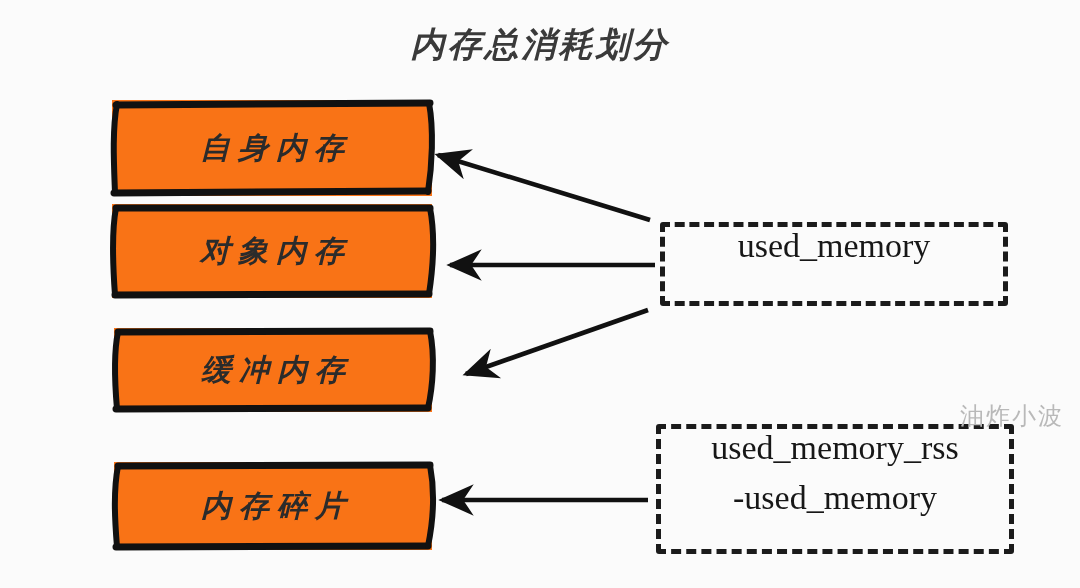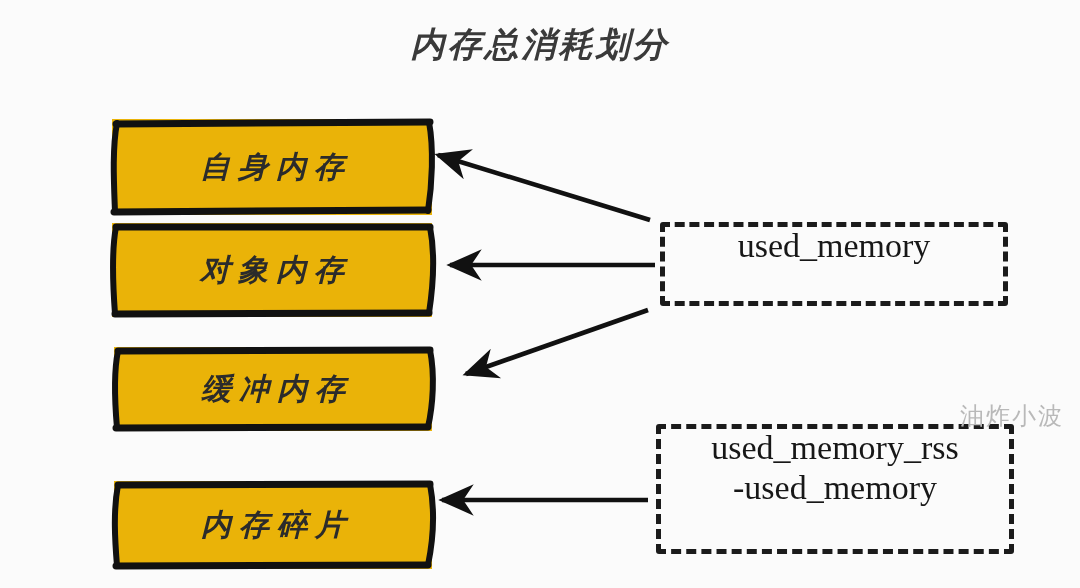--- a/index.html
+++ b/index.html
@@ -33,25 +33,24 @@
     color: #3a3a3a;
     font-style: italic;
     font-weight: 600;
     white-space: nowrap;
   }
 
   
   .solid-box {
     position: absolute;
     box-sizing: border-box;
-    background: #eab308;
+    background: #f97316;
     display: flex;
     align-items: center;
     justify-content: center;
-    margin-top: 19px;
   }
   .solid-box .box-svg {
     position: absolute;
     left: 0;
     top: 0;
     width: 100%;
     height: 100%;
     overflow: visible;
   }
   .solid-box .box-label {
@@ -79,21 +78,21 @@
     justify-content: flex-start;
     border-radius: 3px;
   }
   .dashed-box .code-label {
     font-family: "Liberation Serif", "DejaVu Serif", serif;
     font-size: 34px;
     color: #171717;
     white-space: nowrap;
     line-height: 1.12;
   }
-  .dashed-box.two-line .code-label:first-child { margin-bottom: 2px; }
+  .dashed-box.two-line .code-label:first-child { margin-bottom: 12px; }
 
   
   #arrow-layer {
     position: absolute;
     left: 0;
     top: 0;
     width: 1080px;
     height: 588px;
     pointer-events: none;
   }

